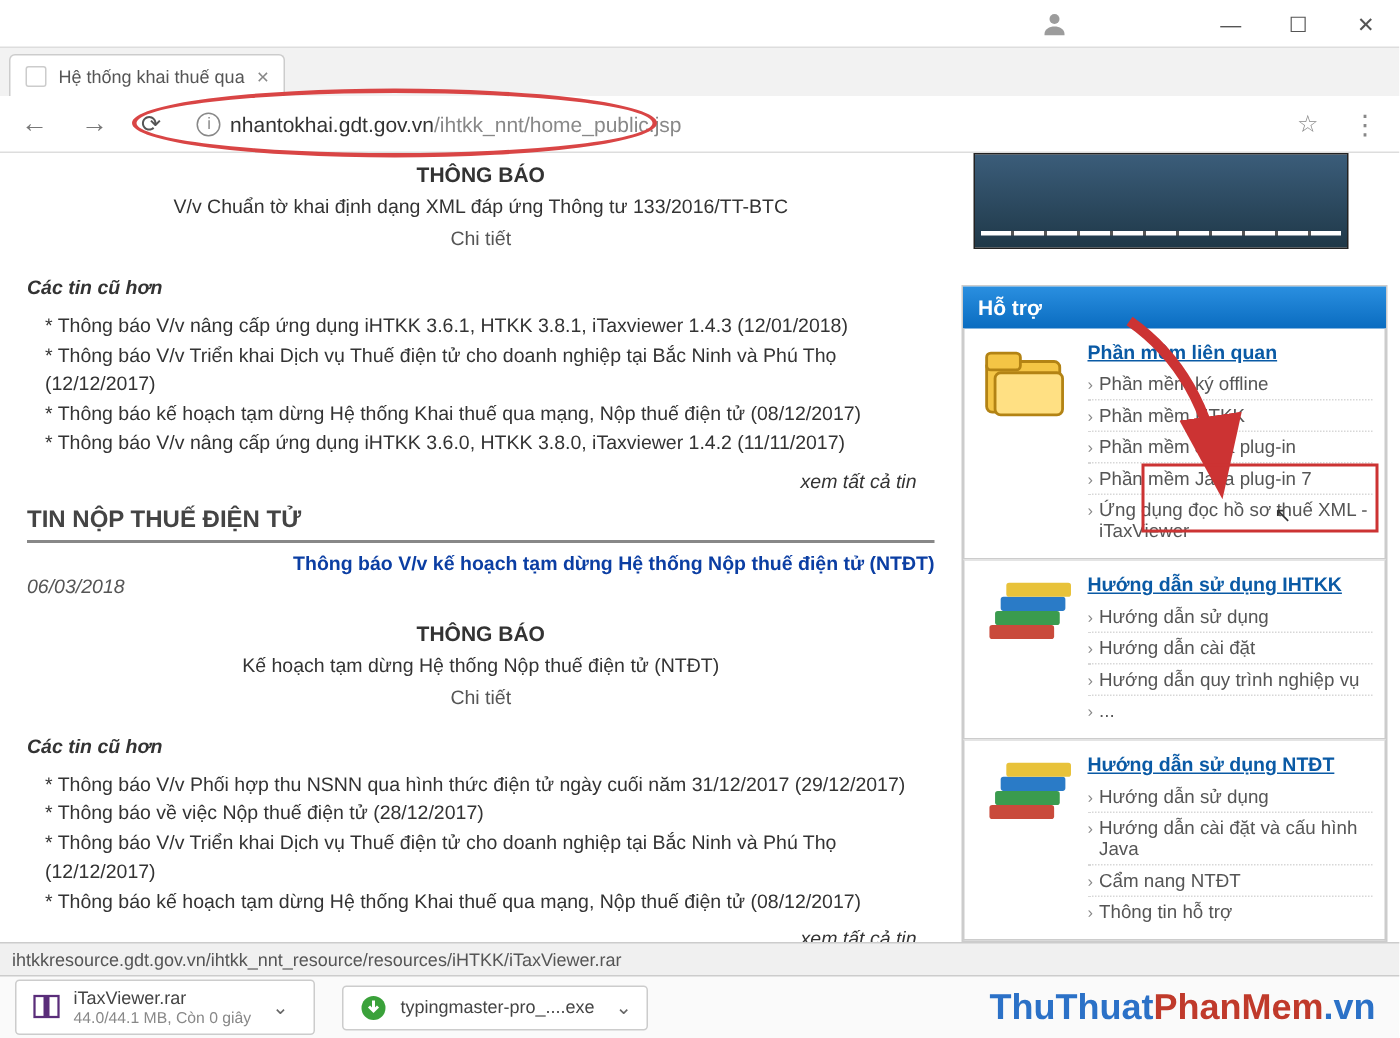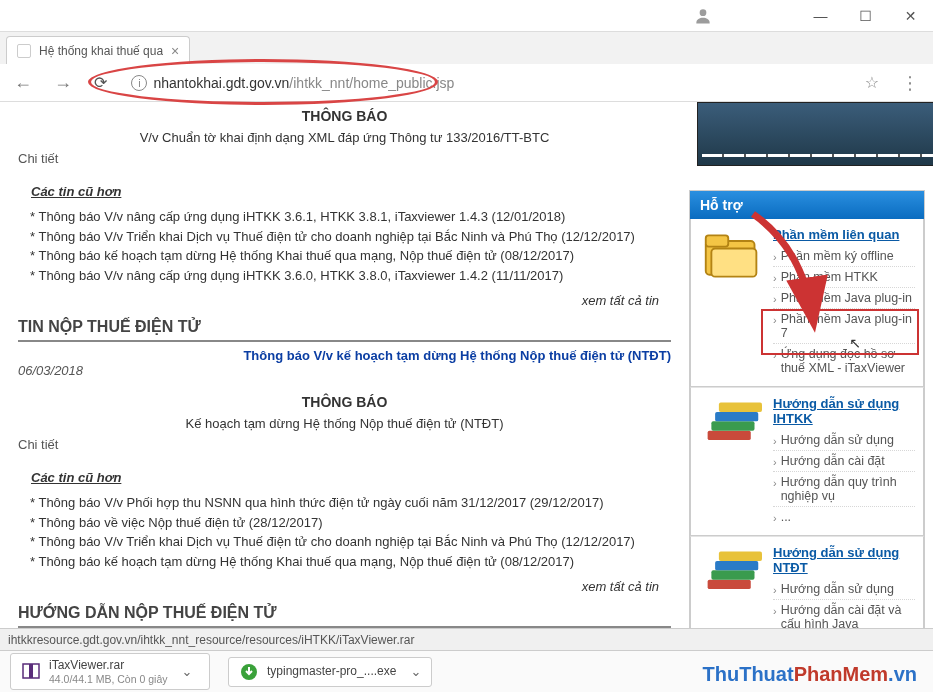--- a/index.html
+++ b/index.html
@@ -23,26 +23,26 @@
   .url-box { flex: 1; display: flex; align-items: center; padding: 4px 8px; font-size: 14px; color: #666; }
   .url-box .info-icon{width:16px;height:16px;border:1px solid #888;border-radius:50%;display:inline-flex;align-items:center;justify-content:center;font-size:11px;color:#888;margin-right:6px;}
   .url-host{color:#333;}
   .url-path{color:#888;}
   .star-icon{color:#888;font-size:16px;margin:0 6px;}
   .menu-icon{color:#888;font-size:18px;margin:0 6px;}
   .oval-annot{position:absolute;left:88px;top:-5px;width:350px;height:46px;border:3px solid #d94545;border-radius:50%;pointer-events:none;}
 
   .content { display: flex; height: calc(100% - 32px - 32px - 38px - 42px - 22px); overflow:hidden; }
   .main { flex: 1; padding: 2px 18px; overflow: hidden; color:#333; }
-  .sidebar { width: 244px; padding: 0 8px 0 0; }
+  .sidebar { width: 292px; padding: 0 8px 0 0; }
   
   .notice-title{text-align:center;font-weight:bold;font-size:14px;margin:4px 0;}
   .notice-body{text-align:center;font-size:13px;margin:6px 0;}
-  .chitiet{text-align:left;font-size:13px;color:#555;margin:4px 0;}
-  .older-head{font-style:italic;text-decoration:underline;font-weight:bold;font-size:13px;margin:18px 13px 8px;}
+  .chitiet{text-align:center;font-size:13px;color:#555;margin:4px 0;}
+  .older-head{font-style:italic;font-weight:bold;font-size:13px;margin:18px 0 8px;}
   .older-list{padding-left:12px;font-size:13px;line-height:1.5;}
   .older-list div::before{content:"* ";}
   .see-all{text-align:right;font-style:italic;font-size:13px;margin:8px 12px;}
   .section-head{font-size:16px;font-weight:bold;margin:10px 0 6px;padding-bottom:4px;border-bottom:2px solid #888;color:#444;}
   .featured{color:#0b3ea3;font-weight:bold;font-size:13px;margin-top:6px;text-align:right;}
   .featured-date{font-style:italic;font-size:13px;color:#555;}
 
   .video-thumb{width:250px;height:64px;background:linear-gradient(180deg,#3b5d7a,#1f3848);margin-left:8px;position:relative;border:1px solid #222;}
   .video-thumb::after{content:"";position:absolute;left:4px;right:4px;bottom:8px;height:3px;background:repeating-linear-gradient(90deg,#fff 0 20px,#555 20px 22px);}
   .support-box{border:1px solid #ccc;margin-top:24px;}
@@ -62,21 +62,21 @@
   .cursor-annot{position:absolute;right:62px;top:116px;font-size:14px;pointer-events:none;}
   
   .statusbar{height:22px;background:#f0f0f0;border-top:1px solid #ccc;font-size:12px;color:#555;display:flex;align-items:center;padding:0 8px;}
   
   .dlbar{height:42px;border-top:1px solid #ccc;display:flex;align-items:center;padding:0 10px;gap:18px;background:#fafafa;position:relative;}
   .dl-item{display:flex;align-items:center;gap:8px;border:1px solid #ccc;border-radius:3px;padding:4px 10px;background:#fff;min-width:200px;}
   .dl-icon{width:20px;height:20px;display:flex;align-items:center;justify-content:center;}
   .dl-text{font-size:12px;color:#444;line-height:1.2;}
   .dl-sub{font-size:10.5px;color:#888;}
   .dl-caret{color:#666;margin-left:6px;}
-  .watermark{position:absolute;right:16px;bottom:6px;font-size:20px;font-weight:bold;font-family:Arial,sans-serif;}
+  .watermark{position:absolute;right:16px;bottom:6px;font-size:24px;font-weight:bold;font-family:Arial,sans-serif;}
   .wm1{color:#2b71c7;}
   .wm2{color:#c03a2b;}
   .wm3{color:#2b71c7;}
 </style>
 </head>
 <body>
 
 <div class="titlebar">
   <div class="user-icon">
     <svg viewBox="0 0 24 24">

